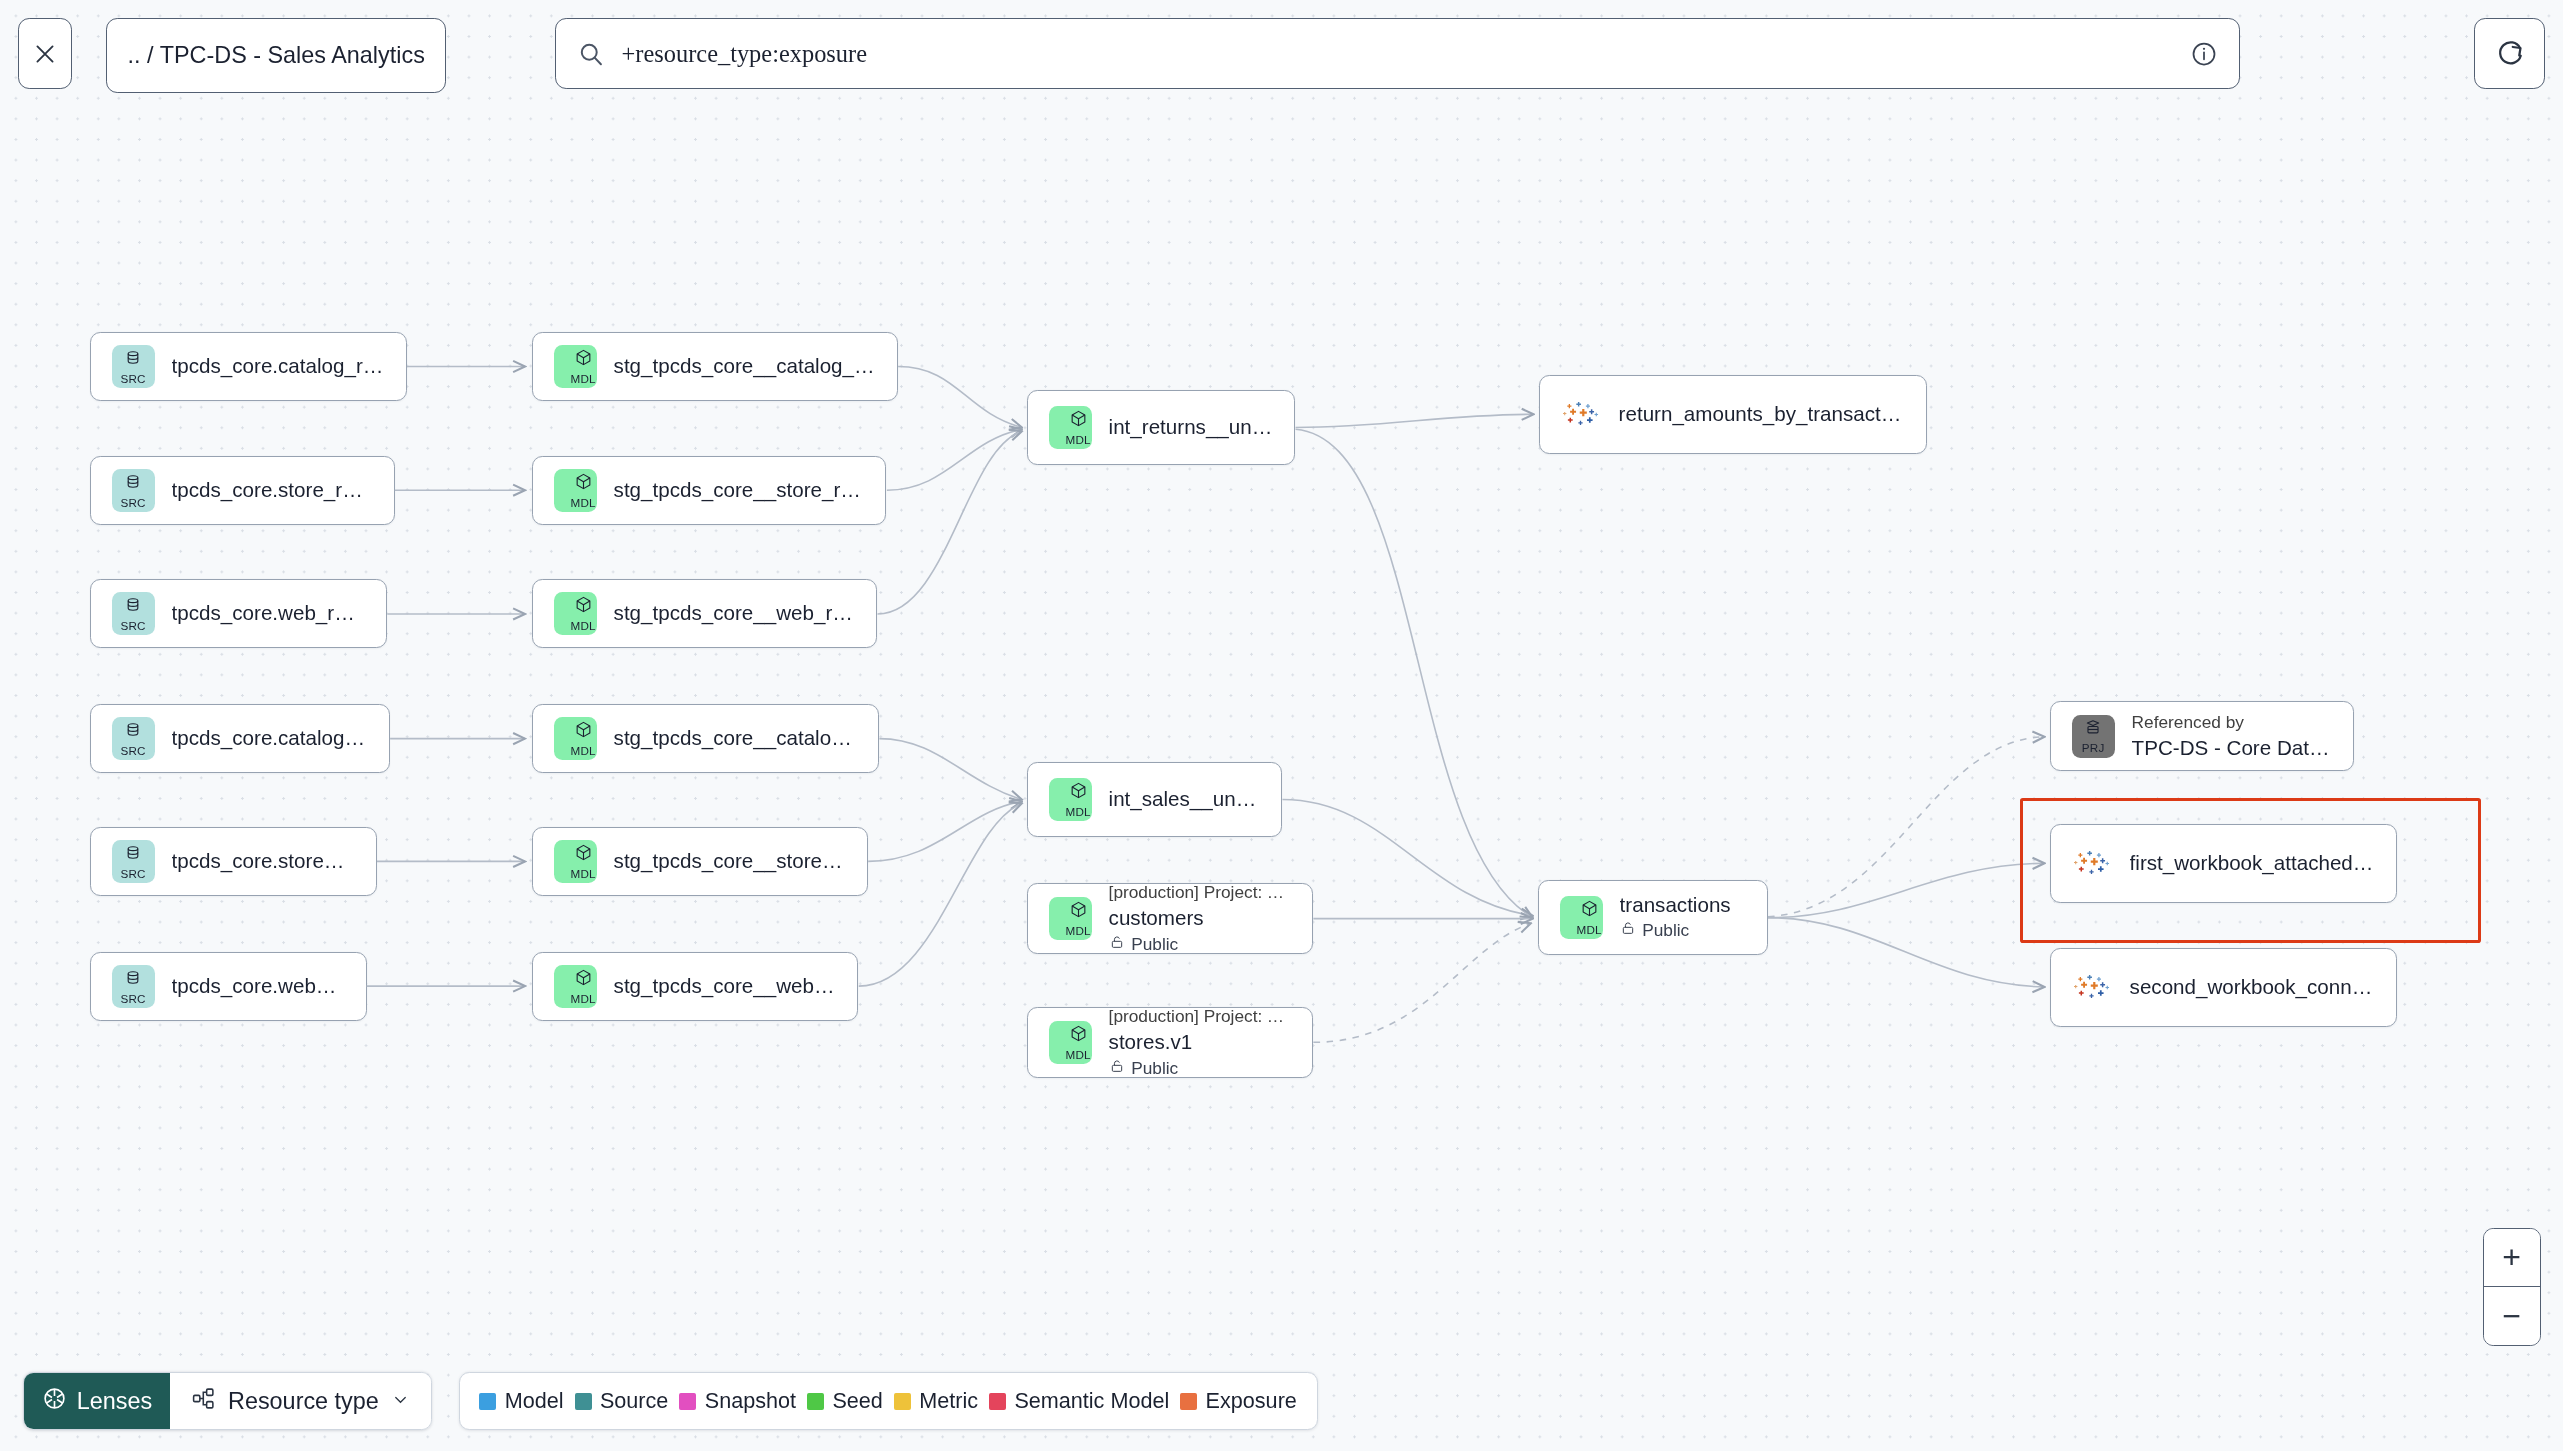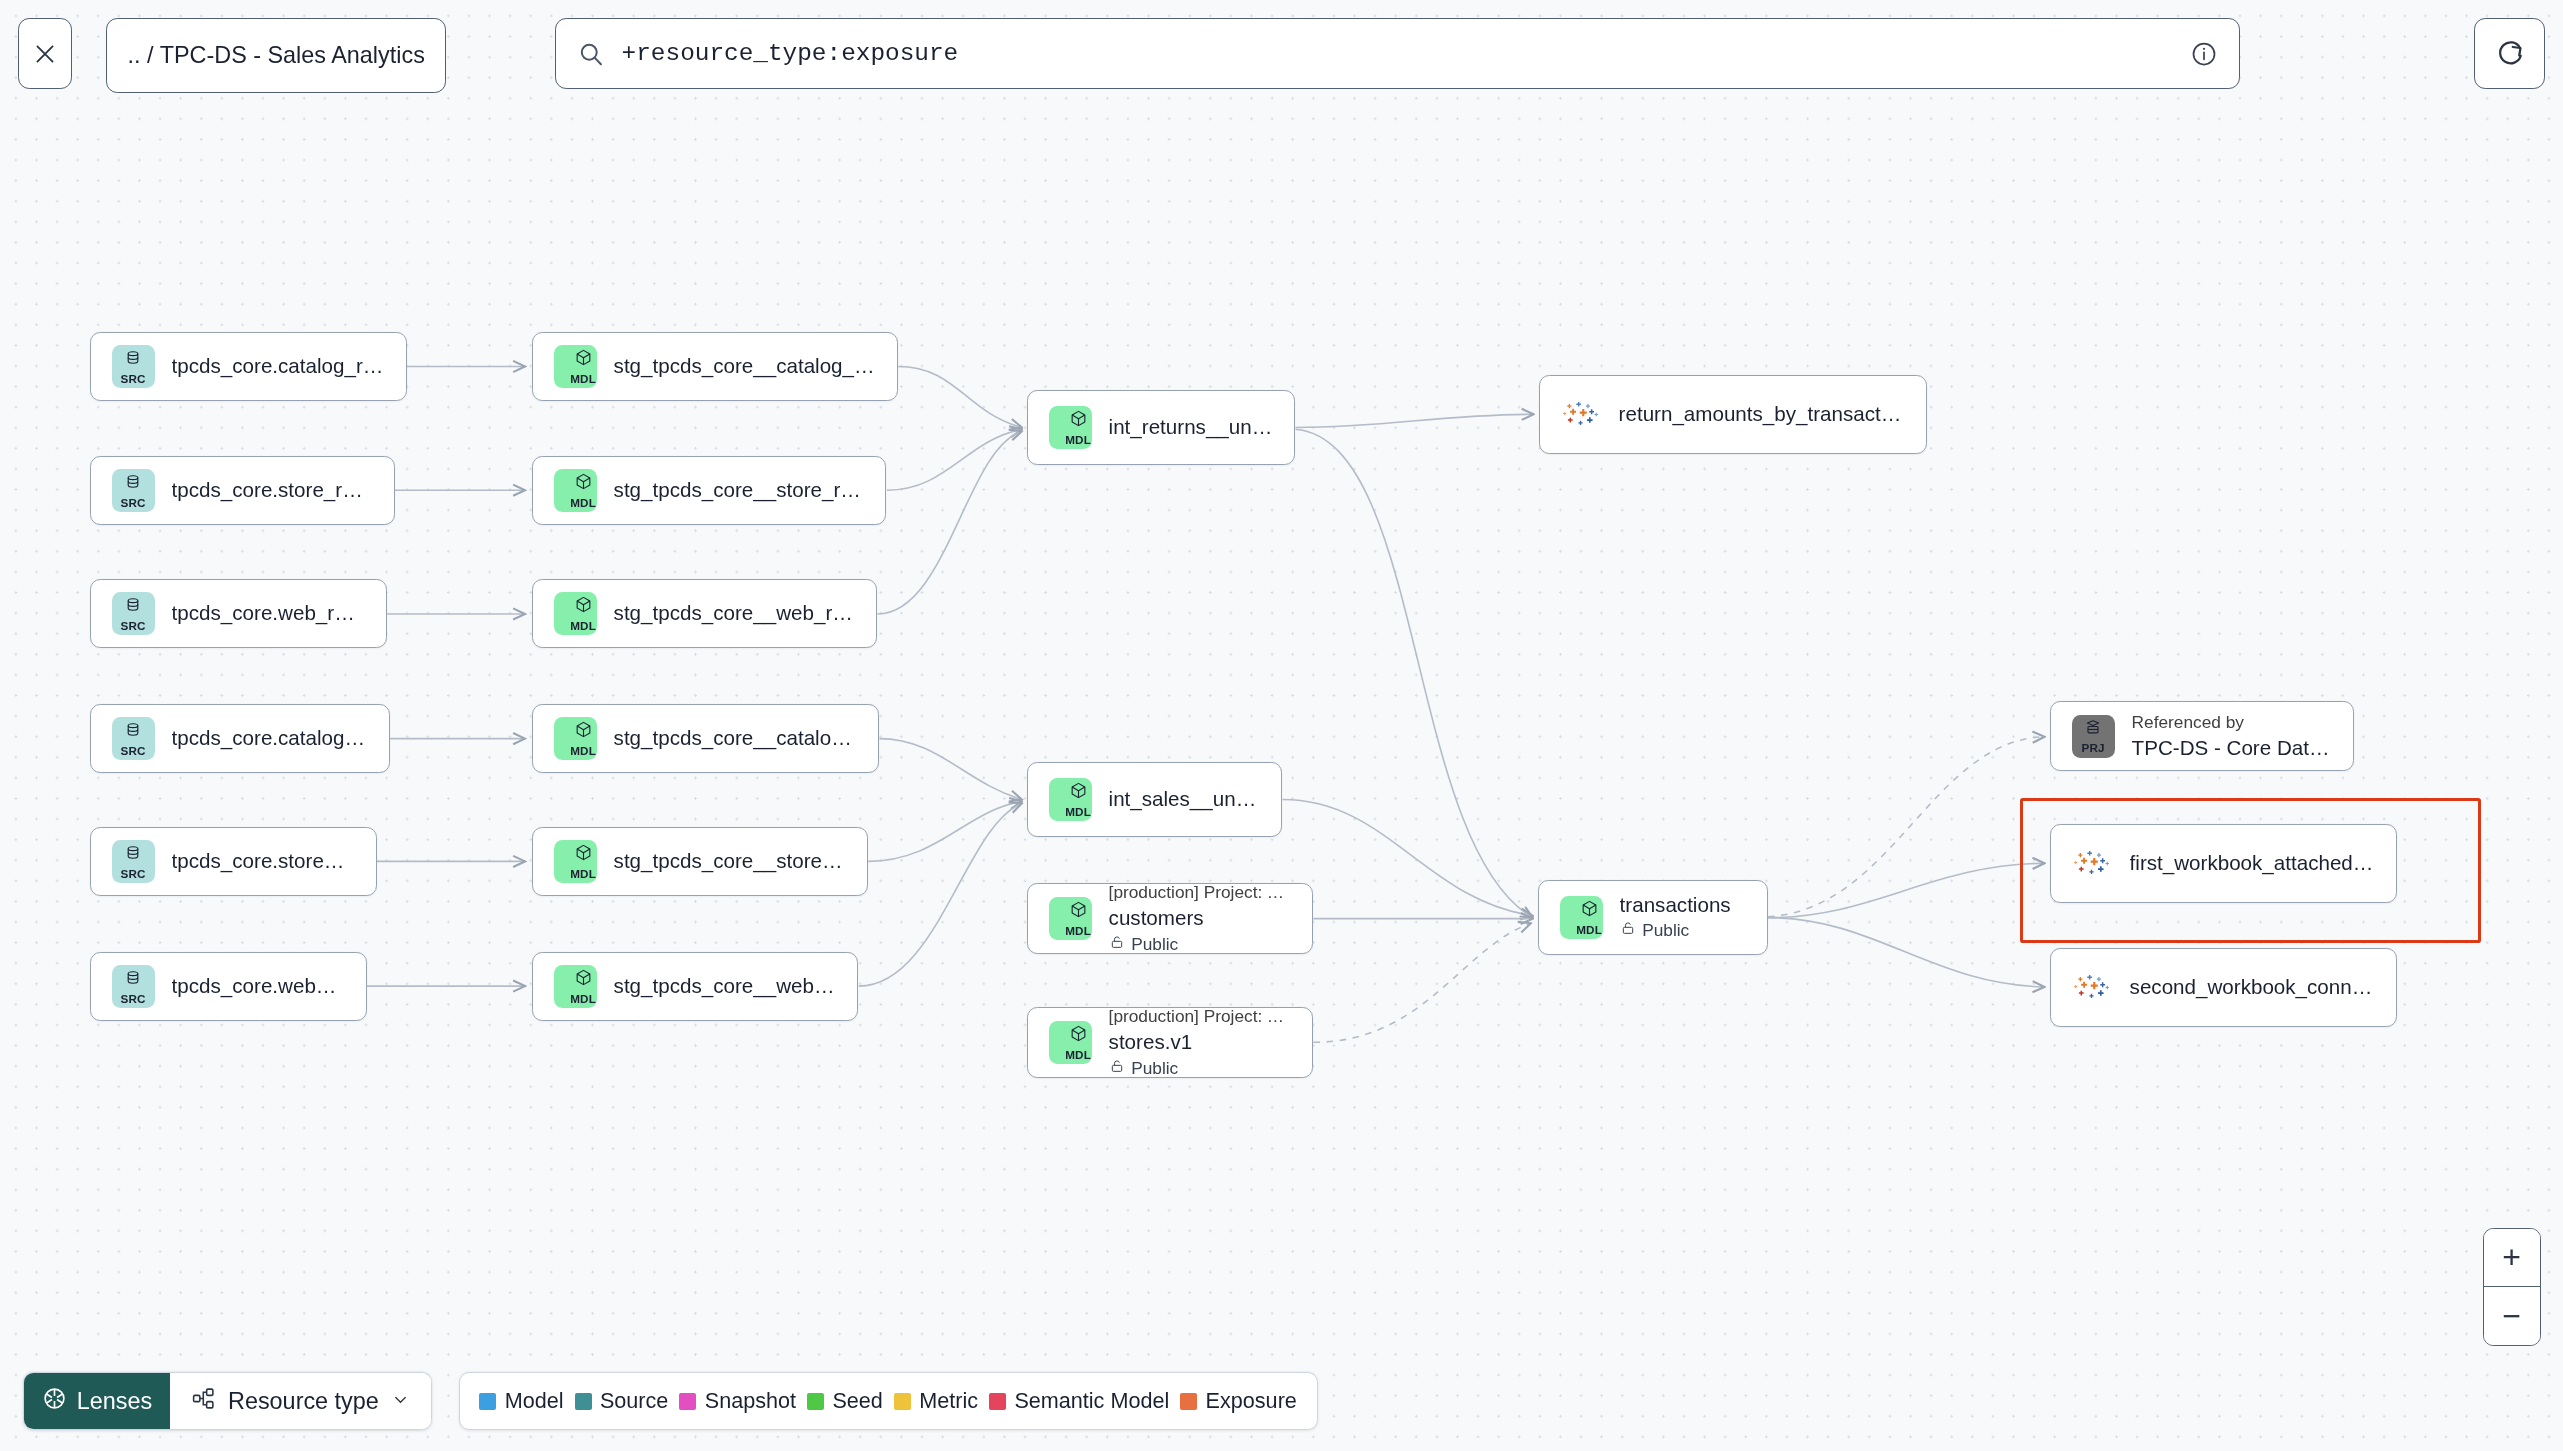--- a/index.html
+++ b/index.html
@@ -40,21 +40,21 @@
     position: absolute;
   }
   #searchwrap {
     position: absolute; left: 555px; top: 18px; right: 323px; height: 71px;
     background: #fff; border: 1.5px solid #525f72; border-radius: 11.2px;
     display: flex; align-items: center; padding: 0 20.6px;
   }
   #searchwrap .s-icon { flex: 0 0 auto; margin-right: 17px; display:flex; }
   #search-input {
     flex: 1 1 auto; border: none; outline: none;
-    font-family: Liberation Mono, monospace;
+    font-family: Liberation Serif, serif;
     font-size: 24.4px; color: #1b2130; background: transparent;
   }
   #info-icon { flex: 0 0 auto; margin-left: 11.2px; display:flex; }
   #refresh-btn { right: 18px; top: 18px; width: 71px; height: 71px; }
 
   
   #graph { position: absolute; inset: 0; z-index: 10; }
   #edges { position: absolute; inset: 0; z-index: 11; pointer-events: none; }
 
   .node {
@@ -71,21 +71,21 @@
     width: 43px; height: 43px;
     border-radius: 8.4px;
     display: flex; flex-direction: column;
     align-items: center; justify-content: center;
     margin-right: 17px;
   }
   .badge.src { background: #b2e0de; }
   .badge.mdl { background: #86efac; padding-left: 16px; }
   .badge.prj { background: #737373; }
   .badge .b-label {
-    font-size: 11.7px; font-weight: 700; color: #1b2130;
+    font-size: 11.7px; font-weight: 400; color: #1b2130;
     letter-spacing: 0.2px; line-height: 1; margin-top: 6px;
   }
   .badge svg { display: block; }
 
   .node .txt { display: flex; flex-direction: column; justify-content: center; min-width: 0; }
   .node .title {
     font-size: 20.6px; color: #1b2130; white-space: nowrap;
     overflow: hidden; text-overflow: ellipsis; line-height: 1.3;
   }
   .node .sub {

